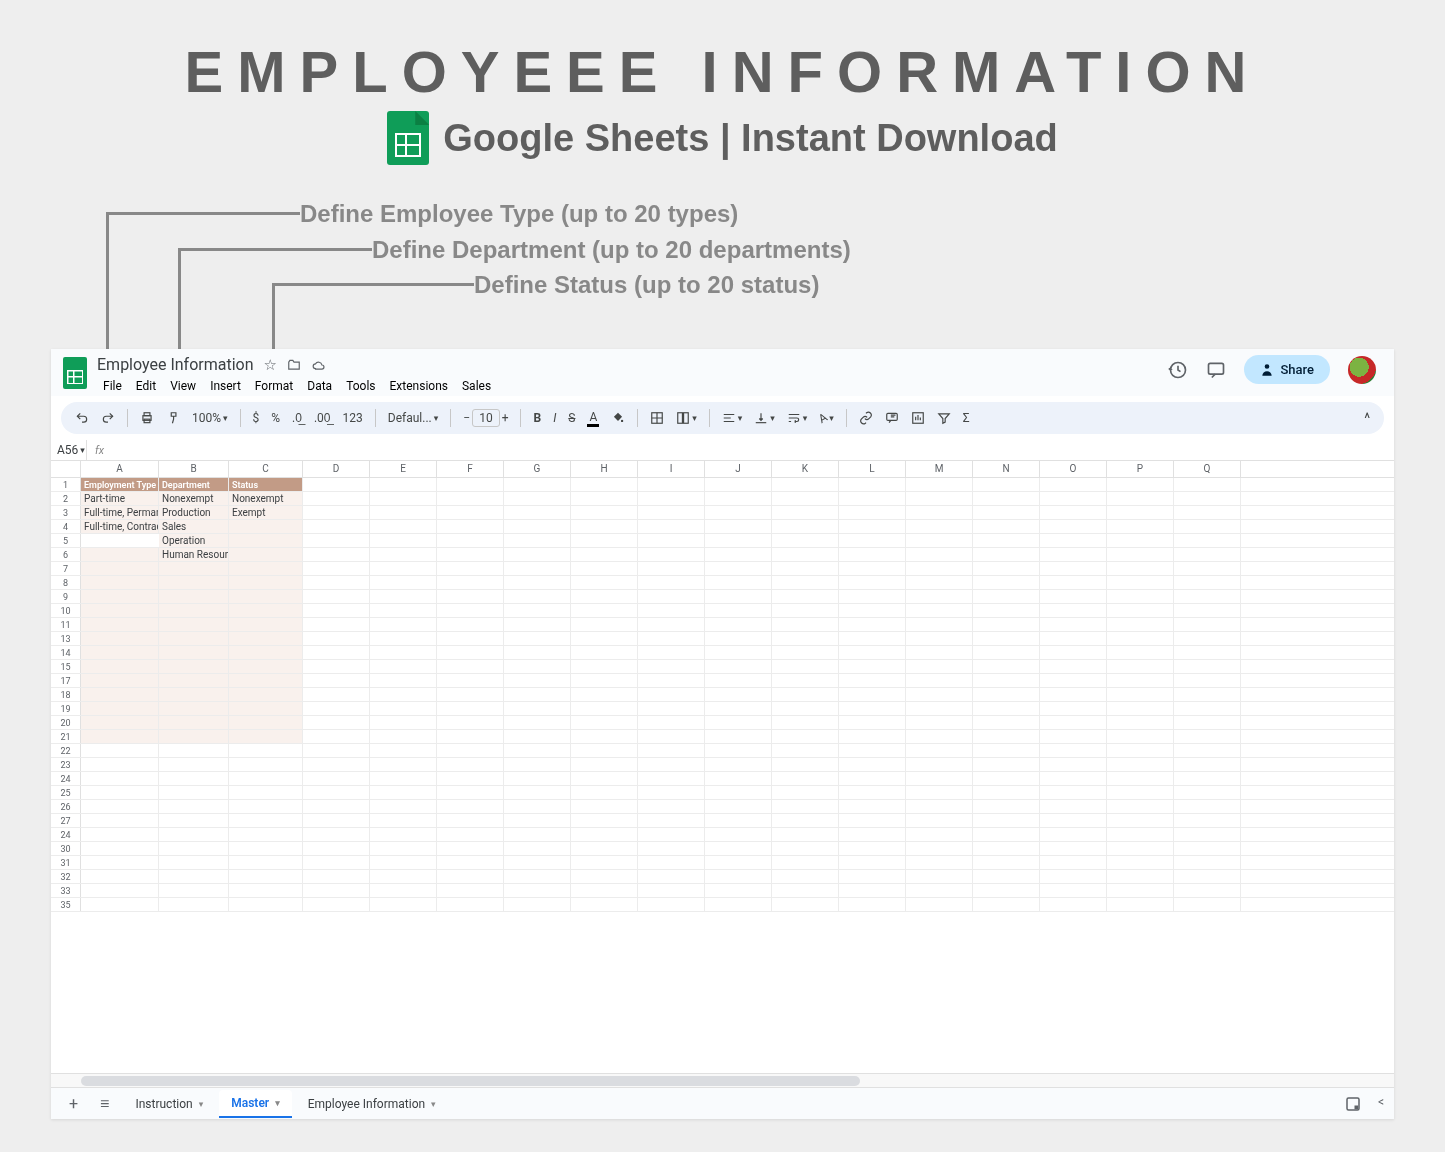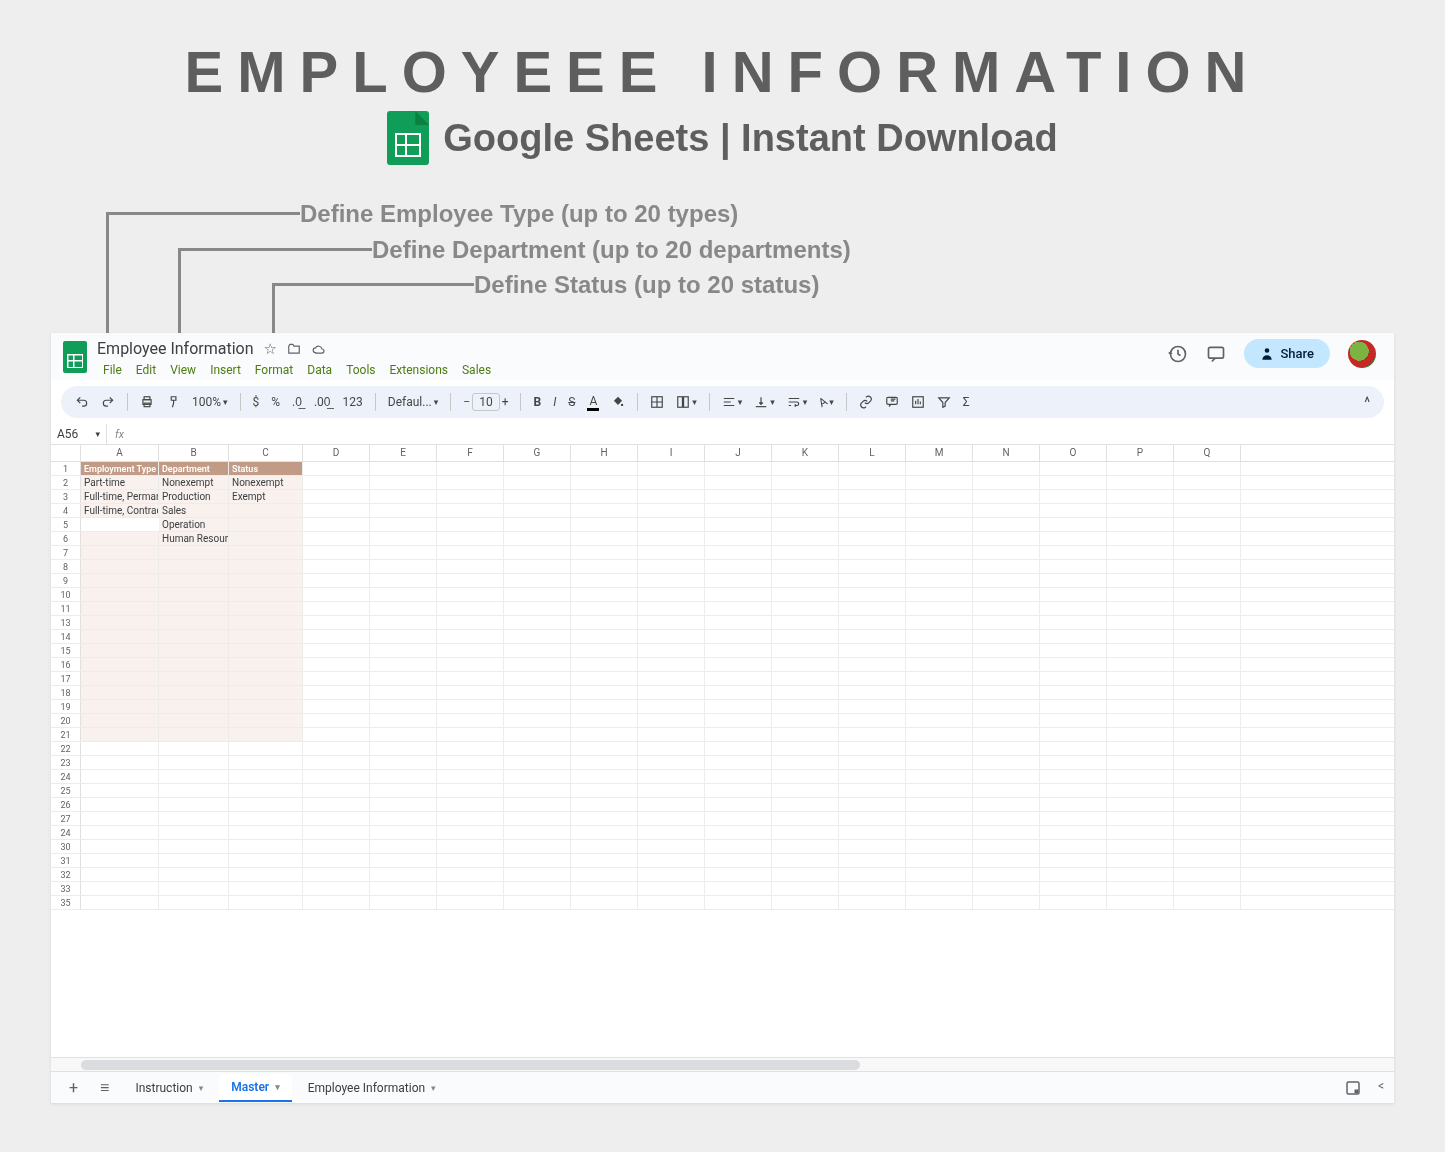--- a/index.html
+++ b/index.html
@@ -62,21 +62,21 @@
   font-size: 24px;
   font-weight: 700;
   color: #888;
 }
 .ann-line-v { position: absolute; width: 3px; background: #888; }
 .ann-line-h { position: absolute; height: 3px; background: #888; }
 
 .app-window {
   position: absolute;
   left: 51px;
-  top: 333px;
+  top: 349px;
   width: 1343px;
   height: 770px;
   background: #fff;
   font-family: "Google Sans", Roboto, Arial, sans-serif;
   box-shadow: 0 1px 3px rgba(0,0,0,0.1);
   display: flex;
   flex-direction: column;
 }
 .gs-header {
   background: #f9fbfd;
@@ -117,21 +117,21 @@
   color: #3c4043;
 }
 .gs-small-icon { color: #5f6368; font-size: 15px; }
 .gs-menu-row {
   display: flex;
   gap: 2px;
   margin-top: 2px;
 }
 .gs-menu-item {
   font-size: 12px;
-  color: #4d7c0f;
+  color: #000000;
   padding: 3px 6px;
   border-radius: 3px;
 }
 .gs-right-actions {
   display: flex;
   align-items: center;
   gap: 18px;
   padding-right: 6px;
 }
 .share-btn {
@@ -179,21 +179,21 @@
 
 .name-fx-row {
   display: flex;
   align-items: center;
   border-bottom: 1px solid #e0e0e0;
   font-size: 12px;
   color: #3c4043;
   background: #fff;
 }
 .name-box {
-  width: 56px;
+  width: 36px;
   padding: 3px 6px;
   border-right: 1px solid #e0e0e0;
   display: flex;
   justify-content: space-between;
   align-items: center;
 }
 .fx-label { padding: 0 8px; font-style: italic; color: #888; font-size: 11px; }
 .fx-input { flex: 1; padding: 3px 6px; }
 
 .grid-area {
@@ -804,40 +804,20 @@
           <div class="cell" style="width: 67px;"></div>
           <div class="cell" style="width: 67px;"></div>
           <div class="cell" style="width: 67px;"></div>
           <div class="cell" style="width: 67px;"></div>
           <div class="cell" style="width: 67px;"></div>
           <div class="cell" style="width: 67px;"></div>
           <div class="cell" style="width: 67px;"></div>
           <div class="cell" style="width: 67px;"></div>
         </div>
         <div class="row">
-          <div class="row-h">16</div>
-          <div class="cell shaded" style="width: 78px;"></div>
-          <div class="cell shaded" style="width: 70px;"></div>
-          <div class="cell shaded" style="width: 74px;"></div>
-          <div class="cell" style="width: 67px;"></div>
-          <div class="cell" style="width: 67px;"></div>
-          <div class="cell" style="width: 67px;"></div>
-          <div class="cell" style="width: 67px;"></div>
-          <div class="cell" style="width: 67px;"></div>
-          <div class="cell" style="width: 67px;"></div>
-          <div class="cell" style="width: 67px;"></div>
-          <div class="cell" style="width: 67px;"></div>
-          <div class="cell" style="width: 67px;"></div>
-          <div class="cell" style="width: 67px;"></div>
-          <div class="cell" style="width: 67px;"></div>
-          <div class="cell" style="width: 67px;"></div>
-          <div class="cell" style="width: 67px;"></div>
-          <div class="cell" style="width: 67px;"></div>
-        </div>
-        <div class="row">
           <div class="row-h">17</div>
           <div class="cell shaded" style="width: 78px;"></div>
           <div class="cell shaded" style="width: 70px;"></div>
           <div class="cell shaded" style="width: 74px;"></div>
           <div class="cell" style="width: 67px;"></div>
           <div class="cell" style="width: 67px;"></div>
           <div class="cell" style="width: 67px;"></div>
           <div class="cell" style="width: 67px;"></div>
           <div class="cell" style="width: 67px;"></div>
           <div class="cell" style="width: 67px;"></div>

